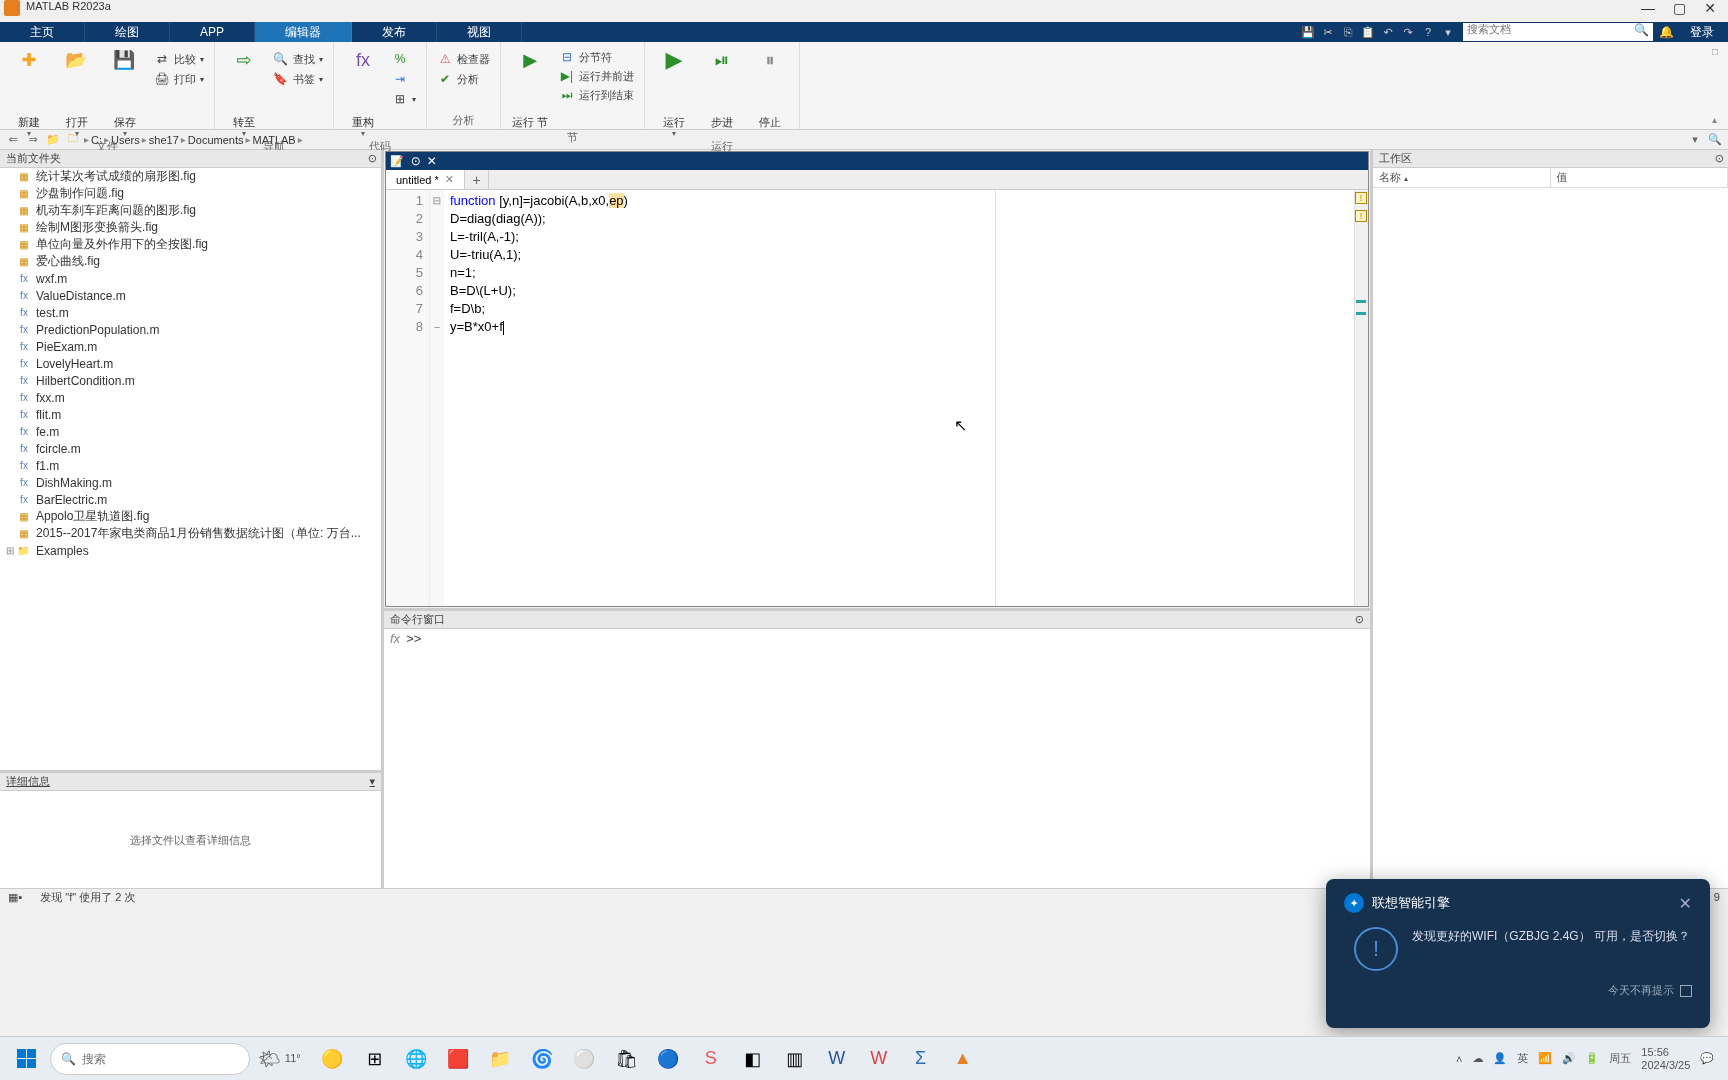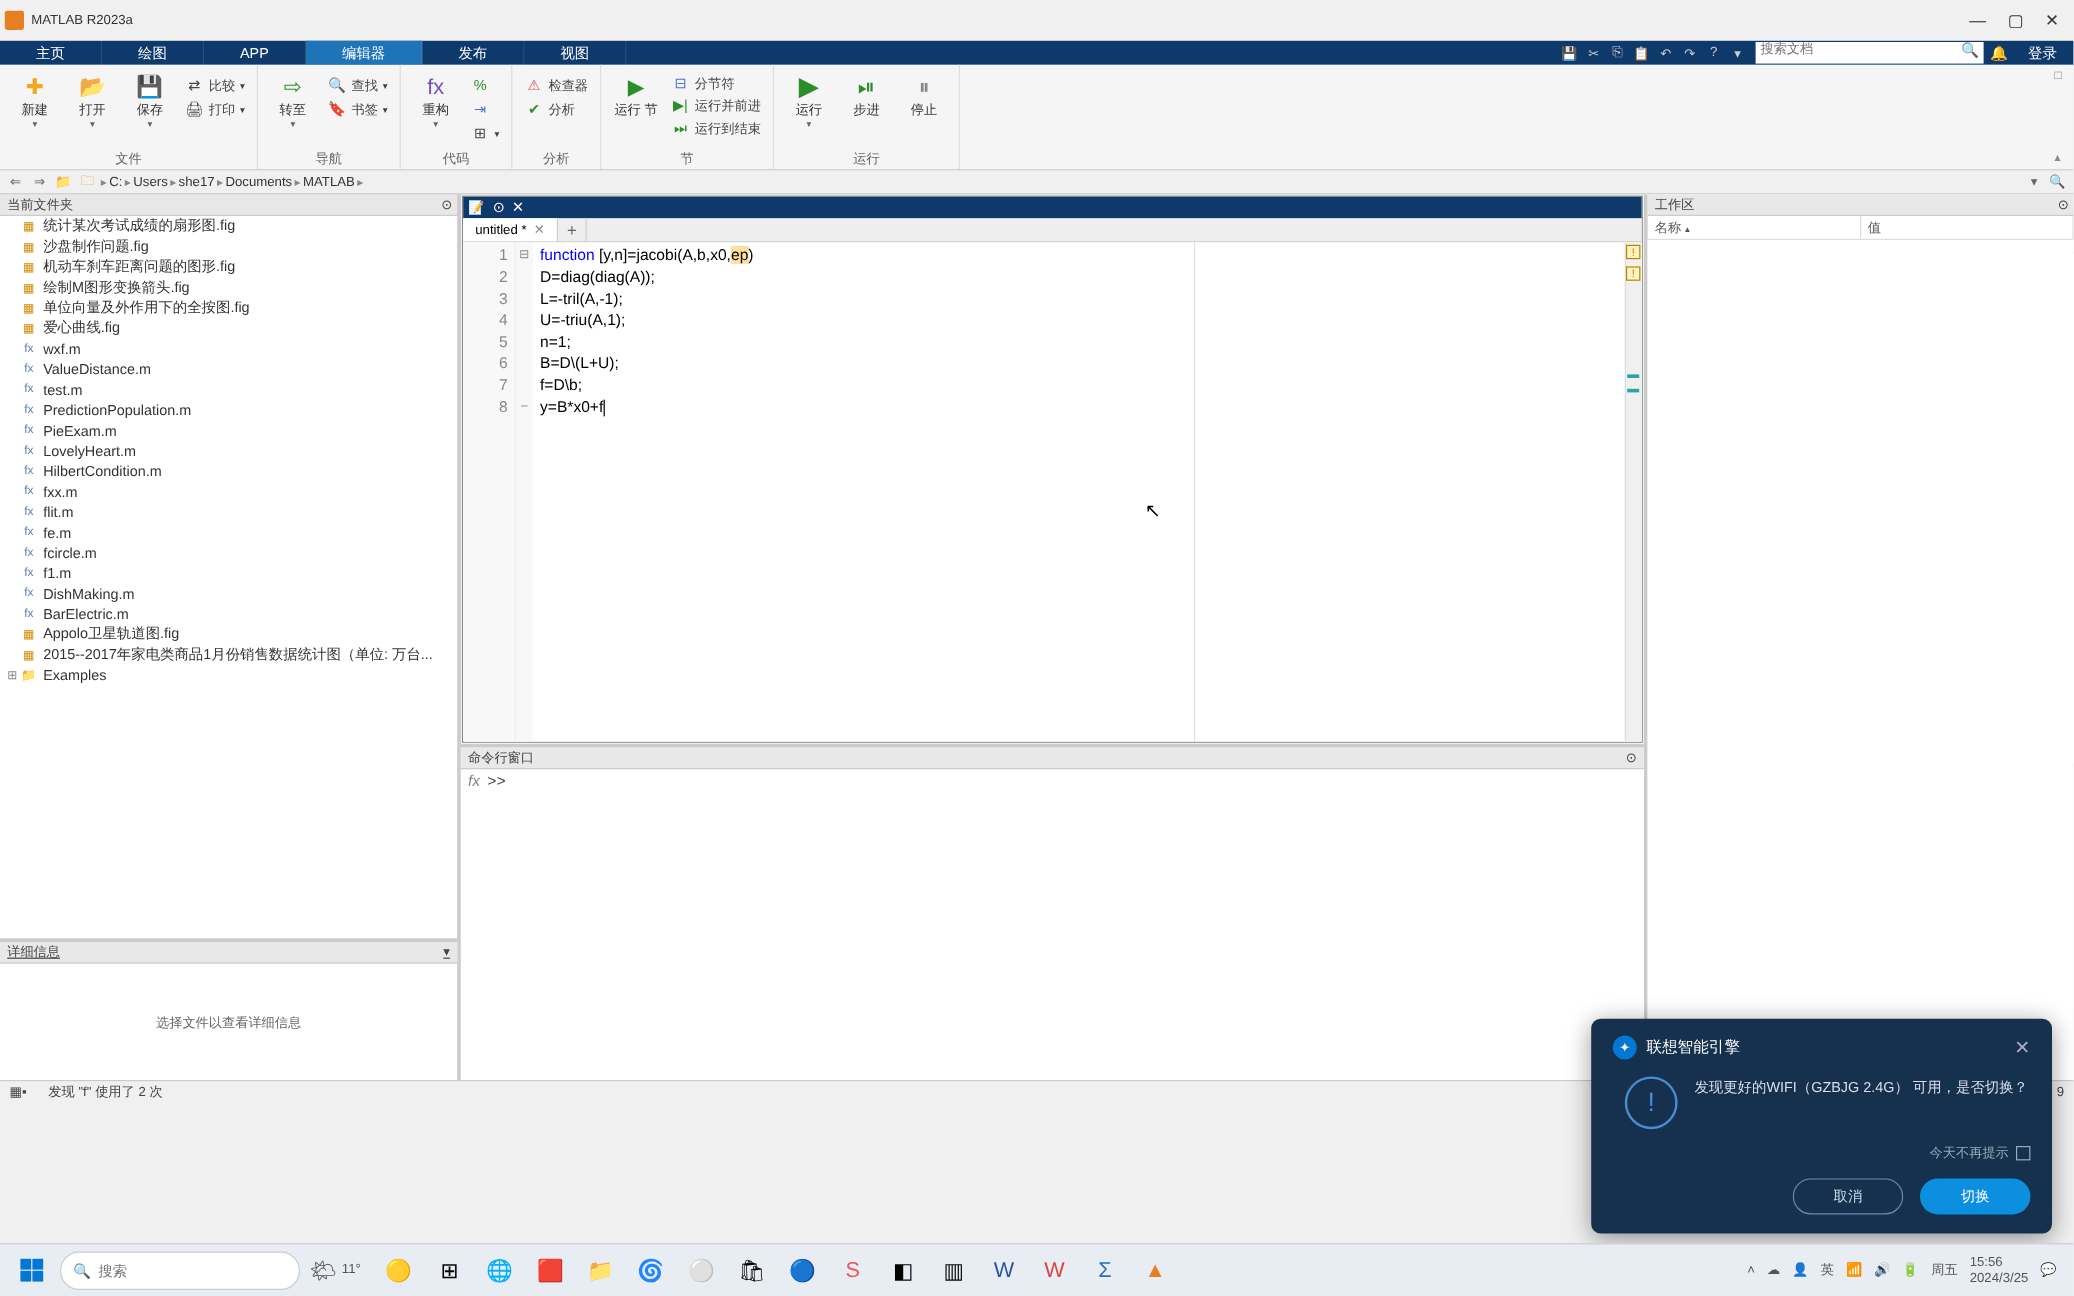--- a/index.html
+++ b/index.html
@@ -1,19 +1,19 @@
 <!DOCTYPE html>
 <html><head>
 <meta charset="utf-8">
 <style>
 * { margin: 0; padding: 0; box-sizing: border-box; font-family: "Microsoft YaHei", Arial, sans-serif; }
 body { width: 1728px; height: 1080px; background: #f0f0f0; overflow: hidden; font-size: 12px; position: relative; }
 
 
-.titlebar { height: 34px; background: #f0f0f0; display: flex; align-items: center; padding: 0 4px; }
+.titlebar { height: 22px; background: #f0f0f0; display: flex; align-items: flex-start; padding: 0 4px; }
 .titlebar .logo { width: 16px; height: 16px; background: #e67e22; border-radius: 2px; margin-right: 6px; }
 .titlebar .title { flex: 1; color: #333; font-size: 11px; }
 .titlebar .winbtns { display: flex; gap: 18px; padding-right: 8px; }
 .titlebar .winbtns span { cursor: pointer; font-size: 14px; color: #333; }
 
 
 .tabstrip { height: 20px; background: #0e3a6b; display: flex; align-items: stretch; }
 .toptab { padding: 0 30px; color: #fff; font-size: 12px; display: flex; align-items: center; border-right: 1px solid rgba(255,255,255,0.1); cursor: pointer; }
 .toptab.active { background: #1f73b7; }
 .rightquick { margin-left: auto; display: flex; align-items: center; gap: 2px; padding-right: 4px; }
@@ -23,21 +23,21 @@
 .loginbtn { color: #fff; padding: 0 10px; font-size: 12px; cursor: pointer; display:flex; align-items:center;}
 .bellicon { color: #ffb020; margin-right: 4px; cursor:pointer;}
 
 
 .ribbon { height: 88px; background: #f5f5f5; border-bottom: 1px solid #ccc; display: flex; position: relative; }
 .ribgroup { border-right: 1px solid #ddd; padding: 4px 8px 0 8px; display: flex; flex-direction: column; align-items: center; }
 .ribgroup .grow { display: flex; gap: 6px; align-items: flex-start; flex: 1; }
 .ribgroup .glabel { font-size: 11px; color: #666; text-align: center; padding: 1px 0; }
 .bigbtn { display: flex; flex-direction: column; align-items: center; width: 42px; cursor: pointer; padding-top: 2px; }
 .bigbtn .bicon { width: 24px; height: 24px; margin-bottom: 2px; display:flex; align-items:center; justify-content:center; font-size: 18px;}
-.bigbtn .blbl { font-size: 11px; color: #333; text-align: center; line-height: 13px; }
+.bigbtn .blbl { font-size: 11px; color: #333; text-align: center; line-height: 13px; margin-top: 42px; }
 .bigbtn .drop { font-size: 8px; color: #666; }
 .smallrow { display: flex; align-items: center; gap: 4px; cursor: pointer; padding: 1px 2px; font-size: 11px; color: #444; }
 .smallrow .sicon { width: 16px; height: 16px; display:flex; align-items:center; justify-content:center; font-size:12px;}
 .ribcollapse { position: absolute; right: 2px; bottom: 0; top: 0; width: 14px; display:flex; flex-direction:column; justify-content:space-between; color:#888; font-size:10px; padding:4px 0;}
 
 
 .addressbar { height: 20px; background: #f0f0f0; border-bottom: 1px solid #ccc; display: flex; align-items: center; padding: 0 4px; gap: 2px; }
 .addressbar .navicon { width: 18px; height: 16px; display:flex; align-items:center; justify-content:center; color:#666; cursor:pointer; font-size:11px;}
 .addressbar .crumb { color: #333; font-size: 11px; cursor: pointer; }
 .addressbar .sep { color: #888; font-size: 10px; }
@@ -529,24 +529,20 @@
     <span class="nclose">✕</span>
   </div>
   <div class="nbody">
     <div class="nbigicon">!</div>
     <div class="ntext">发现更好的WIFI（GZBJG 2.4G） 可用，是否切换？</div>
   </div>
   <div class="ncheck">
     <span>今天不再提示</span>
     <div class="cbox"></div>
   </div>
-  <div class="nbtns">
-    <div class="nbtn cancel">取消</div>
-    <div class="nbtn ok">切换</div>
-  </div>
 </div>
 
 <div class="mousecursor">↖</div>
 
 <div class="taskbar">
   <div class="startbtn">
     <div class="winlogo">
         <span></span>
         <span></span>
         <span></span>

